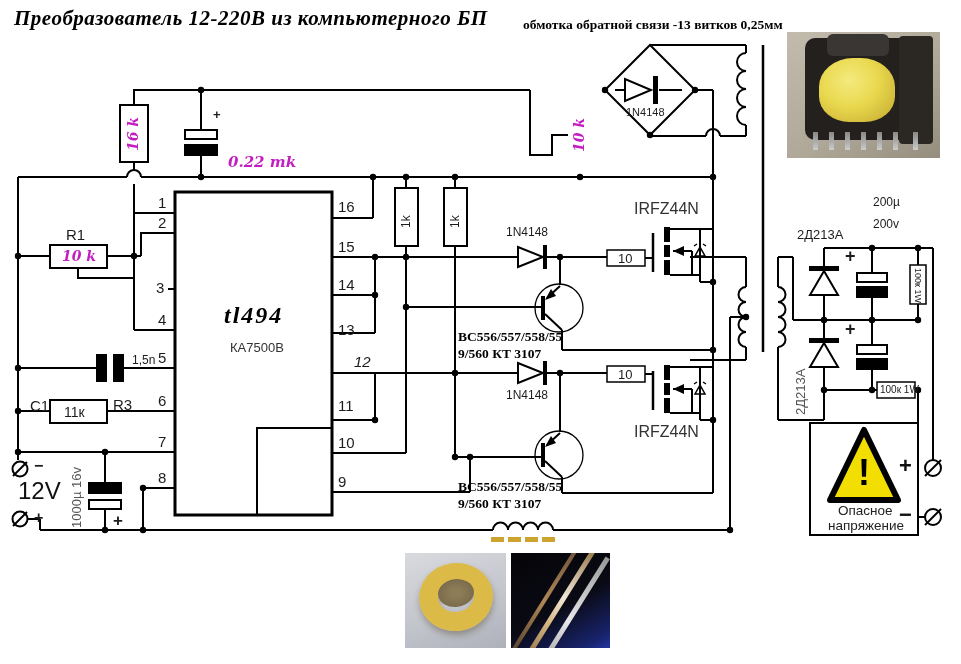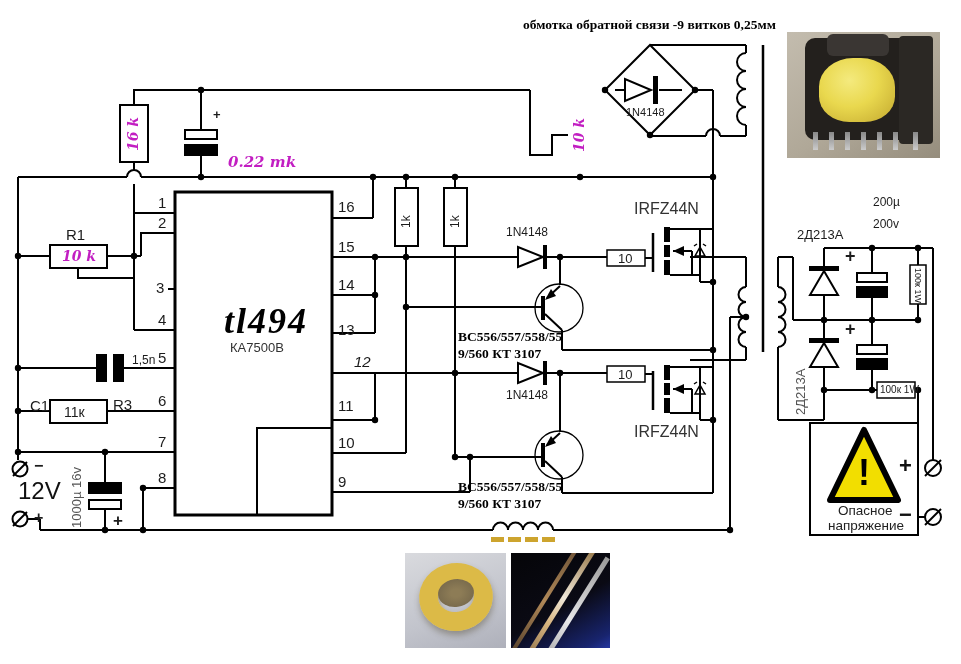--- a/index.html
+++ b/index.html
@@ -10,21 +10,21 @@
   .title{font-family:"Liberation Serif",serif;font-style:italic;font-weight:bold;
          font-size:21px;letter-spacing:.5px;color:#000;}
   .note{font-family:"Liberation Serif",serif;font-weight:bold;font-size:13.5px;color:#000;}
   .mag{font-family:"DejaVu Serif",serif;font-style:italic;font-weight:bold;color:#c21ec2;}
   .rot-ccw{transform:rotate(-90deg);transform-origin:left top;}
   .rot-cw{transform:rotate(90deg);transform-origin:left top;}
   .pin{font-size:15px;color:#1c1c1c;}
   .comp{font-size:13px;color:#1c1c1c;}
   .small{font-size:11px;color:#1c1c1c;text-align:center;}
   .chipname{font-family:"Liberation Serif",serif;font-style:italic;font-weight:bold;
-            font-size:36px;letter-spacing:2px;color:#000;}
+            font-size:24px;letter-spacing:2px;color:#000;}
   .serifb{font-family:"Liberation Serif",serif;font-weight:bold;font-size:13.5px;color:#000;}
   .big{font-size:12px;color:#1c1c1c;}
   .warntxt{font-size:13.5px;color:#222;}
   .plus{font-weight:bold;}
   
   .photo{position:absolute;z-index:2;overflow:hidden;}
   #ph-transformer{left:787px;top:32px;width:153px;height:126px;
     background:linear-gradient(145deg,#c3bcae 0%,#b0a898 55%,#958d7d 100%);}
   .tr-core{position:absolute;left:18px;top:6px;width:118px;height:102px;background:#23201d;
     border-radius:10px;}
@@ -314,21 +314,22 @@
     </g>
 
     <g fill="#cda42e">
       <rect x="491" y="537" width="13" height="5"></rect>
         <rect x="508" y="537" width="13" height="5"></rect>
       <rect x="525" y="537" width="13" height="5"></rect>
         <rect x="542" y="537" width="13" height="5"></rect>
     </g>
   </svg>
 
-  <div class="lbl note" style="left:523px;top:18px;">обмотка обратной связи -9 витков 0,25мм</div>
+  <div class="lbl title" style="left:14px;top:8px;">Преобразователь 12-220В из компьютерного БП</div>
+  <div class="lbl note" style="left:523px;top:18px;">обмотка обратной связи -13 витков 0,25мм</div>
 
   <div class="lbl mag rot-ccw" style="left:126px;top:151px;font-size:14px;">16 k</div>
   <div class="lbl comp plus" style="left:213px;top:108px;">+</div>
   <div class="lbl mag" style="left:228px;top:143px;font-size:15px;margin-top:12px;">0.22 mk</div>
   <div class="lbl mag rot-ccw" style="left:572px;top:152px;font-size:14px;">10 k</div>
   <div class="lbl small" style="left:626px;top:107px;">1N4148</div>
 
   <div class="lbl comp" style="left:66px;top:227px;font-size:15px;">R1</div>
   <div class="lbl mag" style="left:62px;top:249px;font-size:14px;">10 k</div>
   <div class="lbl comp" style="left:30px;top:350px;font-size:15px;margin-top:48px;">C1</div>

